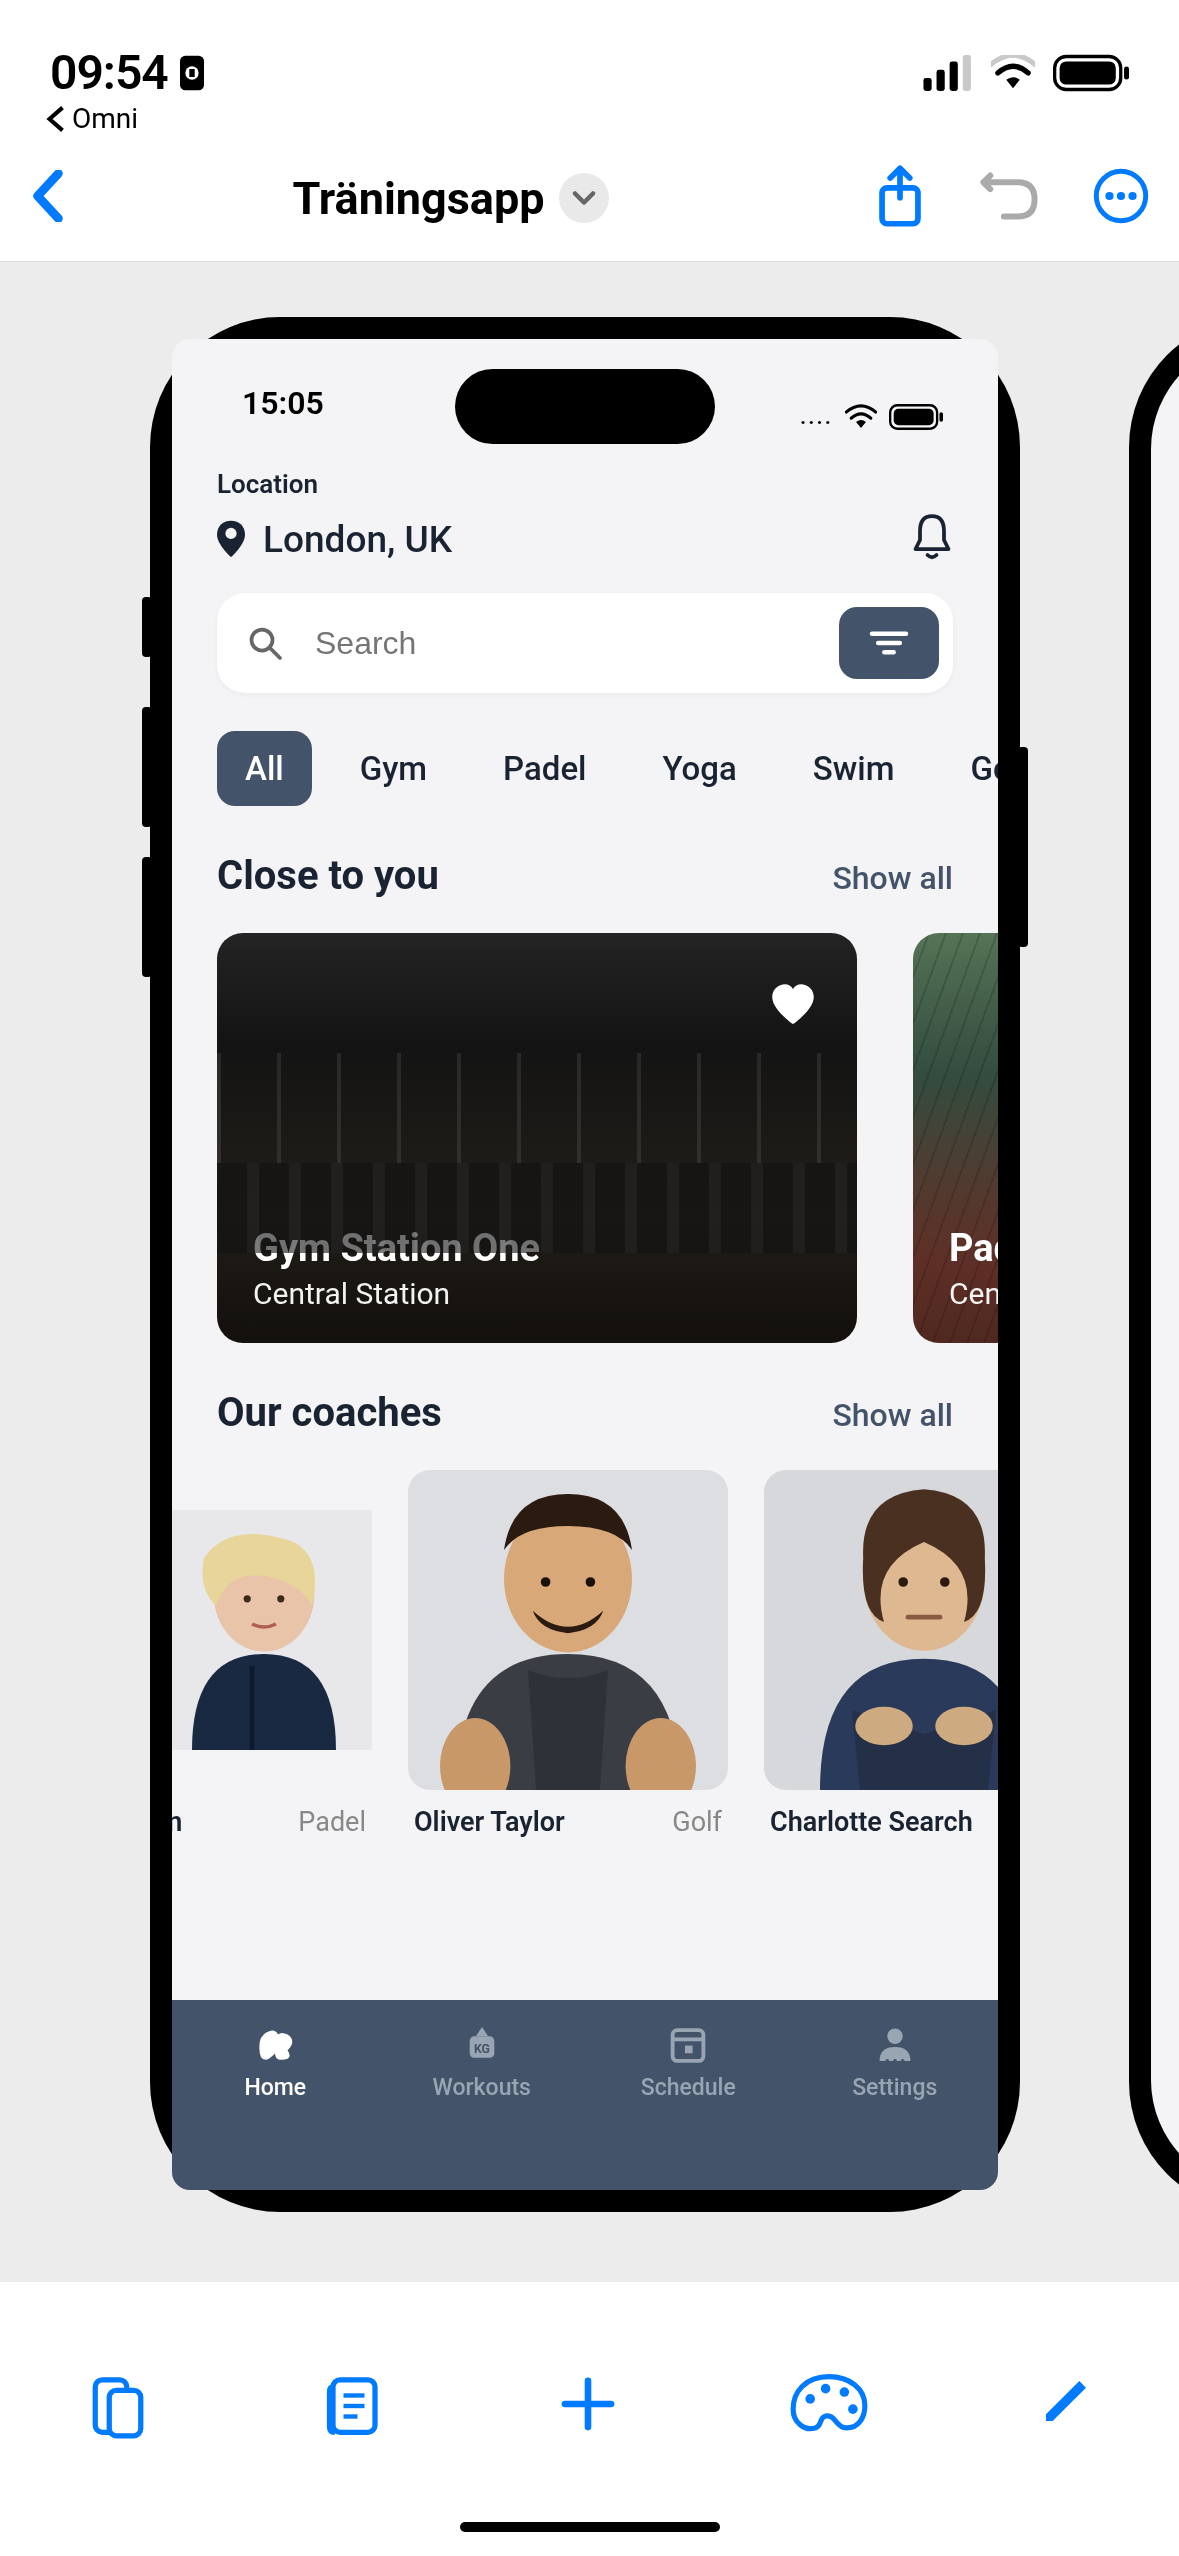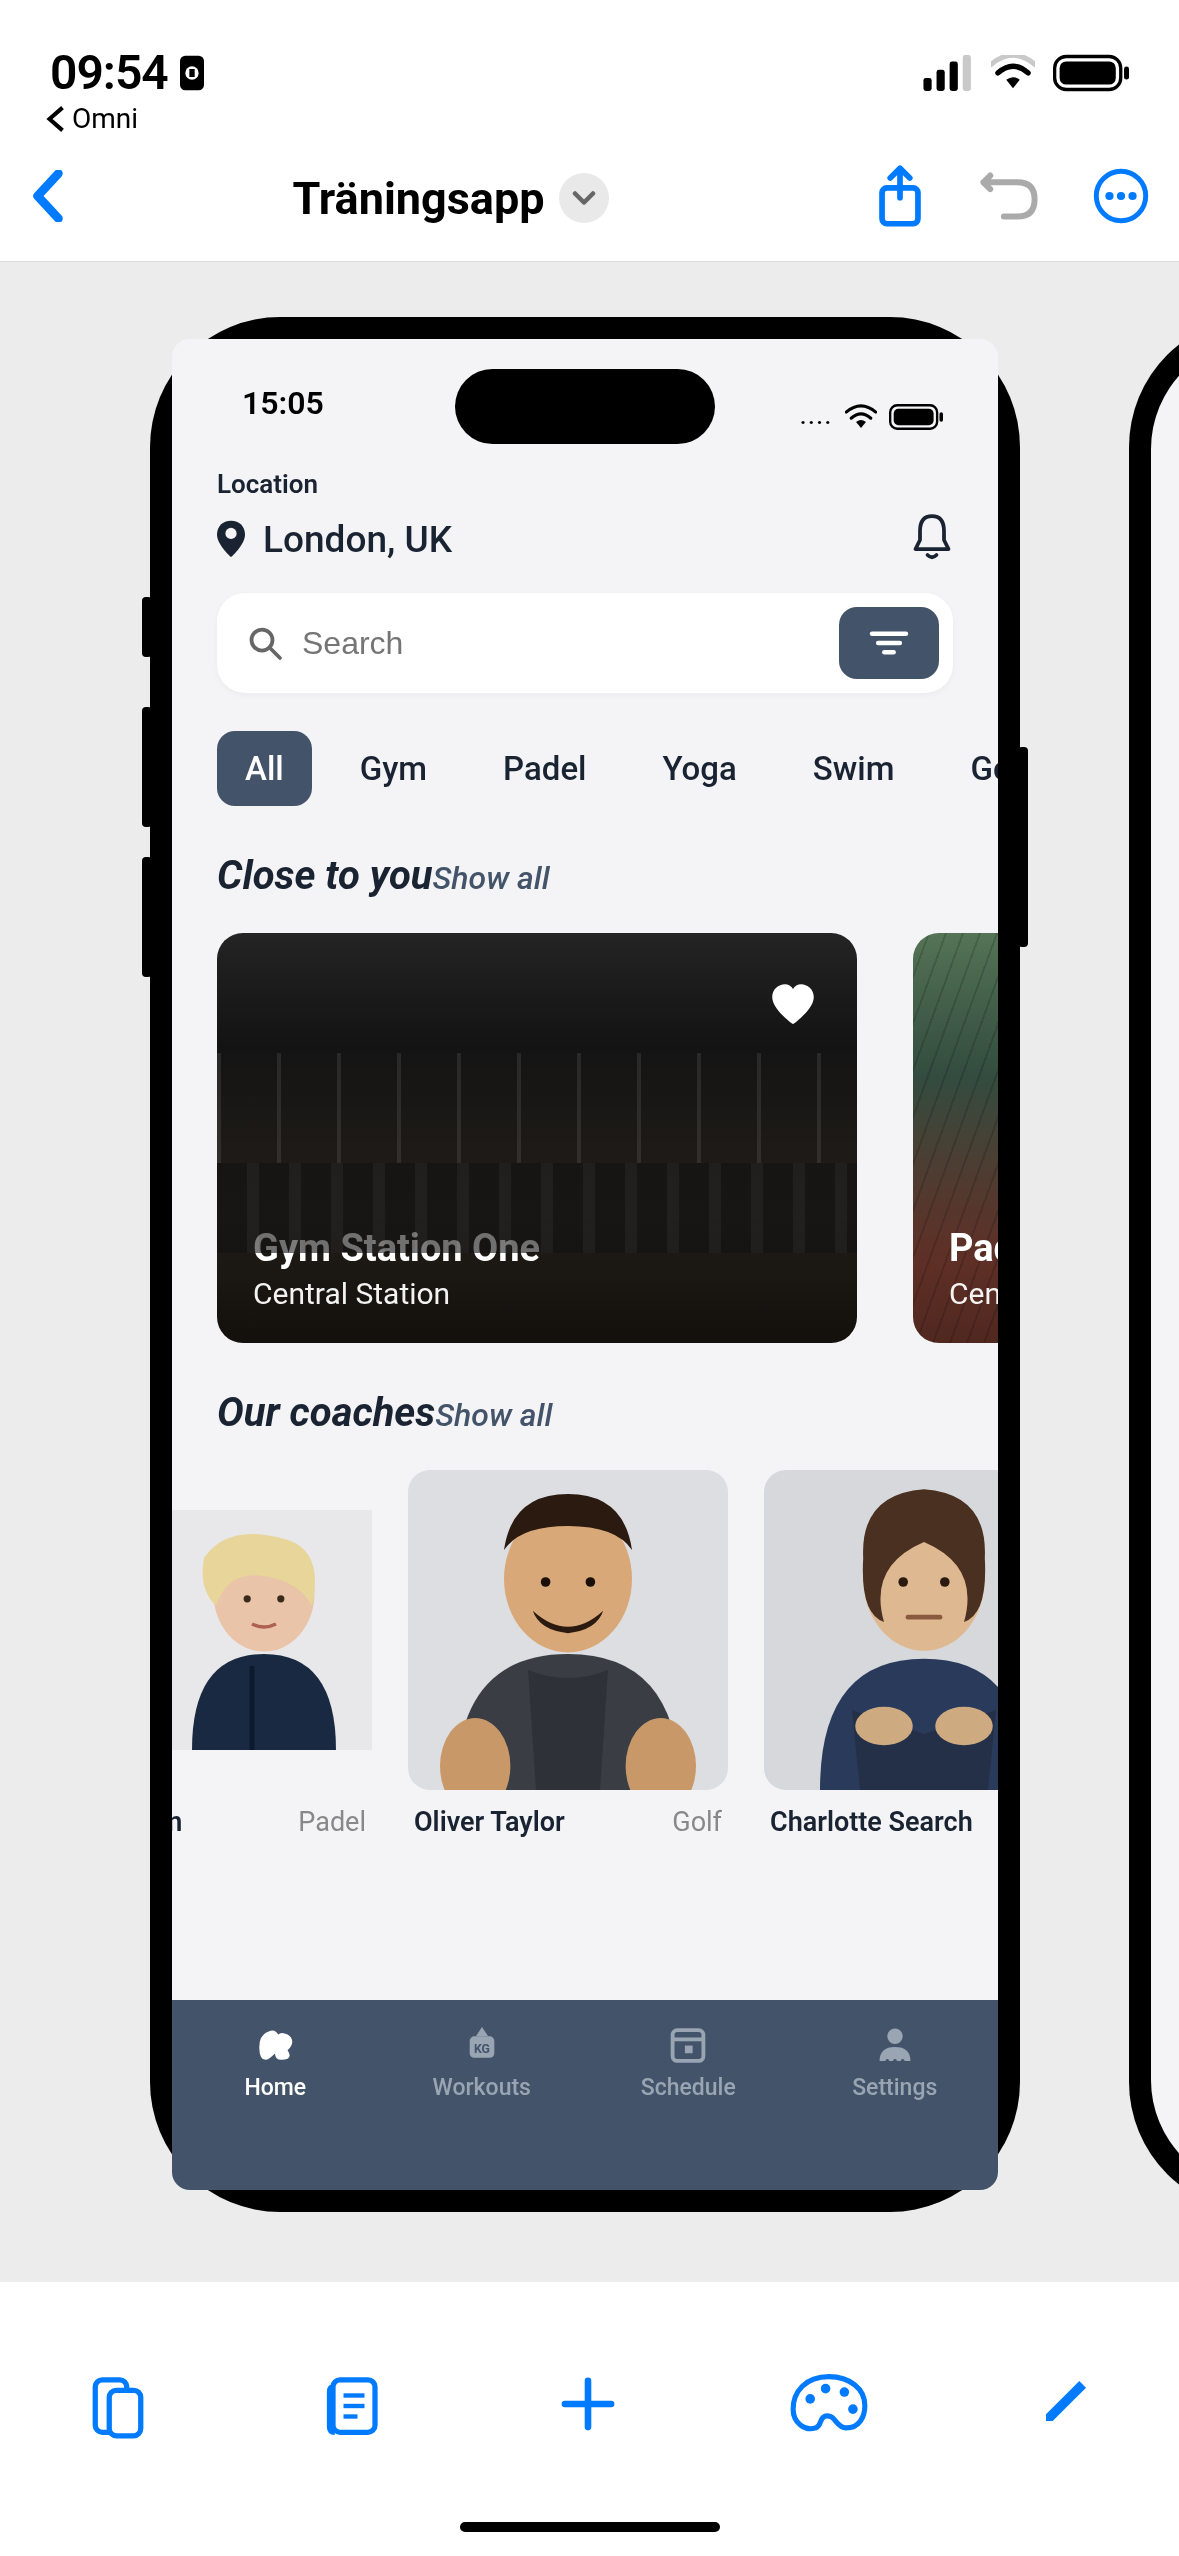--- a/index.html
+++ b/index.html
@@ -95,31 +95,31 @@
 .inner-status-right { display: flex; align-items: center; gap: 12px; }
 
 
 .loc-section { padding: 20px 45px 0 45px; }
 .loc-label { font-size: 26px; font-weight: 600; color: #1a2332; }
 .loc-row { display: flex; align-items: center; justify-content: space-between; margin-top: 14px; }
 .loc-left { display: flex; align-items: center; gap: 18px; }
 .loc-text { font-size: 37px; color: #1a2332; font-weight: 500; }
 
 
-.search-bar { margin: 28px 45px 0 45px; background: #fff; border-radius: 28px; height: 100px; display: flex; align-items: center; padding: 0 14px 0 30px; gap: 19px; box-shadow: 0 2px 6px rgba(0,0,0,.04); }
+.search-bar { margin: 28px 45px 0 45px; background: #fff; border-radius: 28px; height: 100px; display: flex; align-items: center; padding: 0 14px 0 30px; gap: 32px; box-shadow: 0 2px 6px rgba(0,0,0,.04); }
 .search-input { flex: 1; border: none; font-size: 32px; color: #888; background: transparent; outline: none; }
 .filter-btn { width: 100px; height: 72px; background: #435369; border-radius: 18px; display: flex; align-items: center; justify-content: center; }
 
 
 .chips { display: flex; gap: 20px; padding: 38px 0 0 45px; overflow: hidden; }
 .chip { font-size: 33px; color: #1a2332; padding: 18px 28px; border-radius: 18px; white-space: nowrap; font-weight: 500; }
 .chip.active { background: #435369; color: #fff; }
 
 
-.sec-hdr { display: flex; align-items: baseline; padding: 46px 45px 0 45px; font-style: italic; }
+.sec-hdr { display: flex; align-items: baseline; justify-content: space-between; padding: 46px 45px 0 45px; }
 .sec-title { font-size: 40px; font-weight: 700; color: #1a2332; }
 .show-all { font-size: 32px; color: #435369; font-weight: 500; }
 
 
 .venues { display: flex; gap: 56px; padding: 34px 0 0 45px; }
 .venue { width: 640px; height: 410px; border-radius: 26px; position: relative; overflow: hidden; flex-shrink: 0; }
 .gym-bg {
   background:
     linear-gradient(rgba(0,0,0,.15), rgba(0,0,0,.55)),
     linear-gradient(180deg, #2a2a2a 0%, #1a1a1a 28%, #3a332a 70%, #2a241c 100%);

